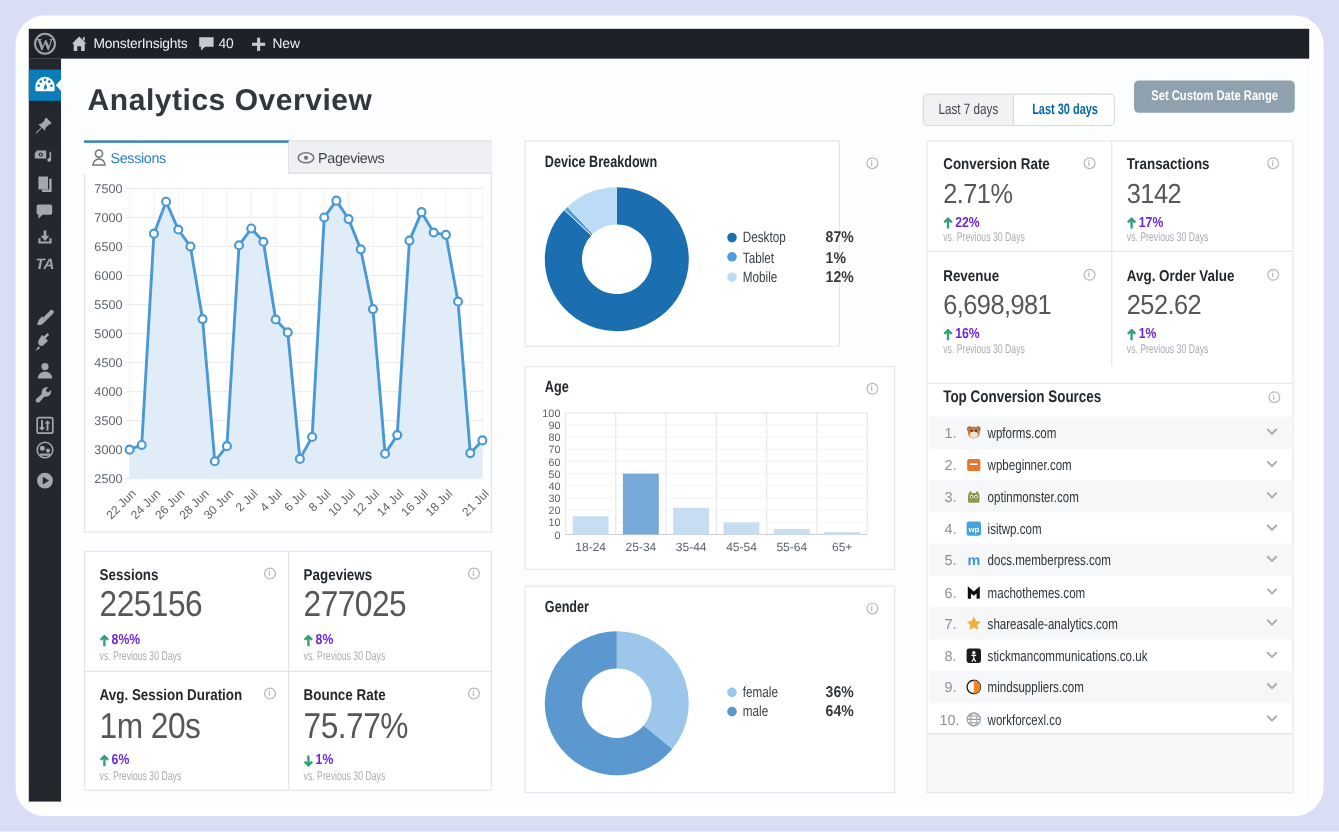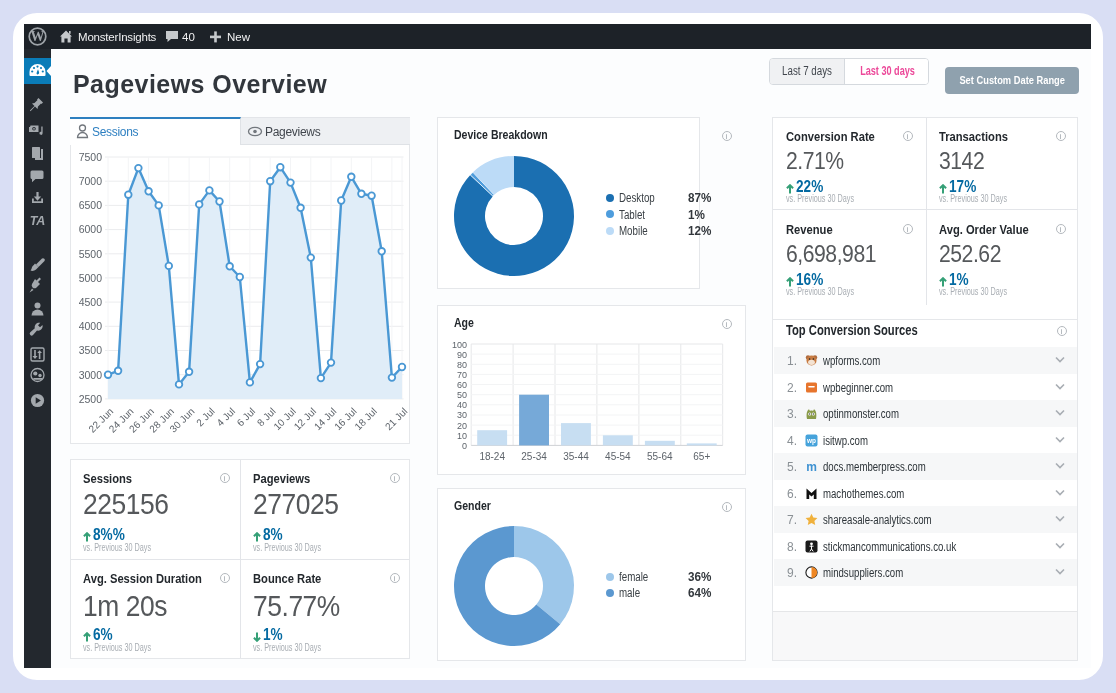--- a/index.html
+++ b/index.html
@@ -8,28 +8,28 @@
 .abs { position:absolute; }
 .frame { left:13px; top:13px; width:1090px; height:667px; background:#fff; border-radius:24px; }
 .adminbar { left:24px; top:24px; width:1067px; height:25px; background:#1d2228; color:#fff; }
 .sidebar { left:24px; top:49px; width:27px; height:619px; background:#23282e; }
 .content { left:51px; top:49px; width:1040px; height:619px; background:#fcfdfe; }
 .card { position:absolute; background:#fff; border:1px solid #e5e7ea; }
 .h1 { left:73px; top:70px; font-size:25px; font-weight:bold; color:#32373d; letter-spacing:0.45px; }
 .ctitle { position:absolute; font-size:13px; font-weight:bold; color:#23282d; transform:scaleX(0.86); transform-origin:0 0; white-space:nowrap; }
 .bignum { position:absolute; font-size:30px; font-weight:400; color:#55585b; letter-spacing:-0.5px; transform:scaleX(0.88); transform-origin:0 0; white-space:nowrap; }
 .bigR { font-size:23px !important; transform:scaleX(0.92) !important; }
-.green { position:absolute; font-size:16px; font-weight:bold; color:#0369a1; white-space:nowrap; }
+.green { position:absolute; font-size:12px; font-weight:bold; color:#6d28d9; white-space:nowrap; }
 .green .gt { display:inline-block; transform:scaleX(0.85); transform-origin:0 0; }
 .green svg { vertical-align:-2px; margin-right:2px; }
 .vsprev { position:absolute; font-size:10.5px; color:#a8adb3; transform:scaleX(0.69); transform-origin:0 0; white-space:nowrap; }
 .info { position:absolute; width:10px; height:10px; border:1px solid #b4b9be; border-radius:50%; color:#b4b9be; font-size:7px; text-align:center; line-height:9px; font-weight:bold; }
-.seg { left:769px; top:58px; width:160px; height:27px; border:1px solid #d5d9de; border-radius:4px; background:#fff; overflow:hidden; }
+.seg { left:769px; top:78px; width:160px; height:27px; border:1px solid #d5d9de; border-radius:4px; background:#fff; overflow:hidden; }
 .seg .s1 { position:absolute; left:0; top:0; width:75px; height:25px; background:#f0f1f3; border-right:1px solid #d5d9de; color:#41464d; font-size:12.5px; line-height:25px; text-align:center; }
-.seg .s2 { position:absolute; left:76px; top:0; width:83px; height:25px; background:#fff; color:#ec4899; font-weight:bold; font-size:12.5px; line-height:25px; text-align:center; }
+.seg .s2 { position:absolute; left:76px; top:0; width:83px; height:25px; background:#fff; color:#0369a1; font-weight:bold; font-size:12.5px; line-height:25px; text-align:center; }
 .custbtn { left:945px; top:67px; width:134px; height:27px; background:#8fa1ae; border-radius:4px; color:#fff; font-size:11.5px; font-weight:bold; text-align:center; line-height:27px; white-space:nowrap; }
 .legend-dot { position:absolute; width:8px; height:8px; border-radius:50%; }
 .legend-txt { position:absolute; font-size:12.5px; color:#3a4045; transform:scaleX(0.78); transform-origin:0 0; white-space:nowrap; }
 .legend-pct { position:absolute; font-size:13px; font-weight:bold; color:#32373c; transform:scaleX(0.9); transform-origin:0 0; }
 .srcrow { position:absolute; left:1px; width:303px; height:26.5px; }
 .srcnum { position:absolute; left:13px; top:7px; font-size:12px; color:#8a9095; }
 .srcdom { position:absolute; left:49px; top:7px; font-size:12.5px; color:#2c3338; transform:scaleX(0.77); transform-origin:0 0; white-space:nowrap; }
 .srcfav { position:absolute; left:31px; top:7px; width:13px; height:13px; }
 .chev { position:absolute; right:12px; top:9px; width:10px; height:8px; }
 </style>
@@ -127,21 +127,21 @@
       <circle cx="11.3" cy="324.5" r="2.1"></circle>
       <circle cx="16" cy="326.5" r="1.7"></circle>
       <path d="M9.5 329 h8.5 v1.8 h-9 Z"></path>
     </g>
 
     <circle cx="13.5" cy="351.5" r="6.6" fill="#a3a8ad"></circle>
     <path d="M11.7 348.3 l5.2 3.2 l-5.2 3.2 Z" fill="#23282e"></path>
   </svg>
 </div>
 <div class="abs content"></div>
-<div class="abs h1">Pageviews Overview</div>
+<div class="abs h1">Analytics Overview</div>
 <div class="abs seg">
     <div class="s1"><span style="display:inline-block;transform:scaleX(0.78);">Last 7 days</span></div>
     <div class="s2"><span style="display:inline-block;transform:scaleX(0.73);">Last 30 days</span></div>
   </div>
 <div class="abs custbtn"><span style="display:inline-block;transform:scaleX(0.81);">Set Custom Date Range</span></div>
 
 <div class="card" id="chartcard" style="left:70px; top:117px; width:340px; height:327px;">
 
   <div style="position:absolute;left:-1px;top:-1px;width:171px;height:28px;background:#fff;border-top:2px solid #2e80c0;border-right:1px solid #dfe2e6;"></div>
   <div style="position:absolute;left:170px;top:-1px;width:169px;height:28px;background:#eef0f3;border-bottom:1px solid #dfe2e6;border-top:1px solid #e3e5e9;"></div>
@@ -510,14 +510,26 @@
     <span class="srcnum">9.</span>
     <svg class="srcfav" viewBox="0 0 13 13">
         <circle cx="6.5" cy="6.5" r="5.6" fill="#fff" stroke="#1b1b1b" stroke-width="1.1"></circle>
         <path d="M6.5 0.9 A5.6 5.6 0 0 1 6.5 12.1 Z" fill="#ef8724"></path>
       </svg>
     <span class="srcdom">mindsuppliers.com</span>
     <svg class="chev" viewBox="0 0 10 8">
         <path d="M1 1.5 L5 5.5 L9 1.5" fill="none" stroke="#a8adb3" stroke-width="1.6"></path>
       </svg>
   </div>
+  <div class="srcrow" style="top:265.8px;">
+    <span class="srcnum" style="left:9px;">10.</span>
+    <svg class="srcfav" viewBox="0 0 13 13">
+        <circle cx="6.5" cy="6.5" r="5.4" fill="none" stroke="#9aa0a6" stroke-width="1.1"></circle>
+        <ellipse cx="6.5" cy="6.5" rx="2.6" ry="5.4" fill="none" stroke="#9aa0a6" stroke-width="0.9"></ellipse>
+        <path d="M1.1 6.5 H11.9 M2 3.7 H11 M2 9.3 H11" stroke="#9aa0a6" stroke-width="0.9" fill="none"></path>
+      </svg>
+    <span class="srcdom">workforcexl.co</span>
+    <svg class="chev" viewBox="0 0 10 8">
+        <path d="M1 1.5 L5 5.5 L9 1.5" fill="none" stroke="#a8adb3" stroke-width="1.6"></path>
+      </svg>
+  </div>
   <div style="position:absolute;left:0;top:291px;width:304px;height:49px;background:#f8f8f9;border-top:1px solid #e5e6e8;"></div>
 </div>
 
 </body></html>

